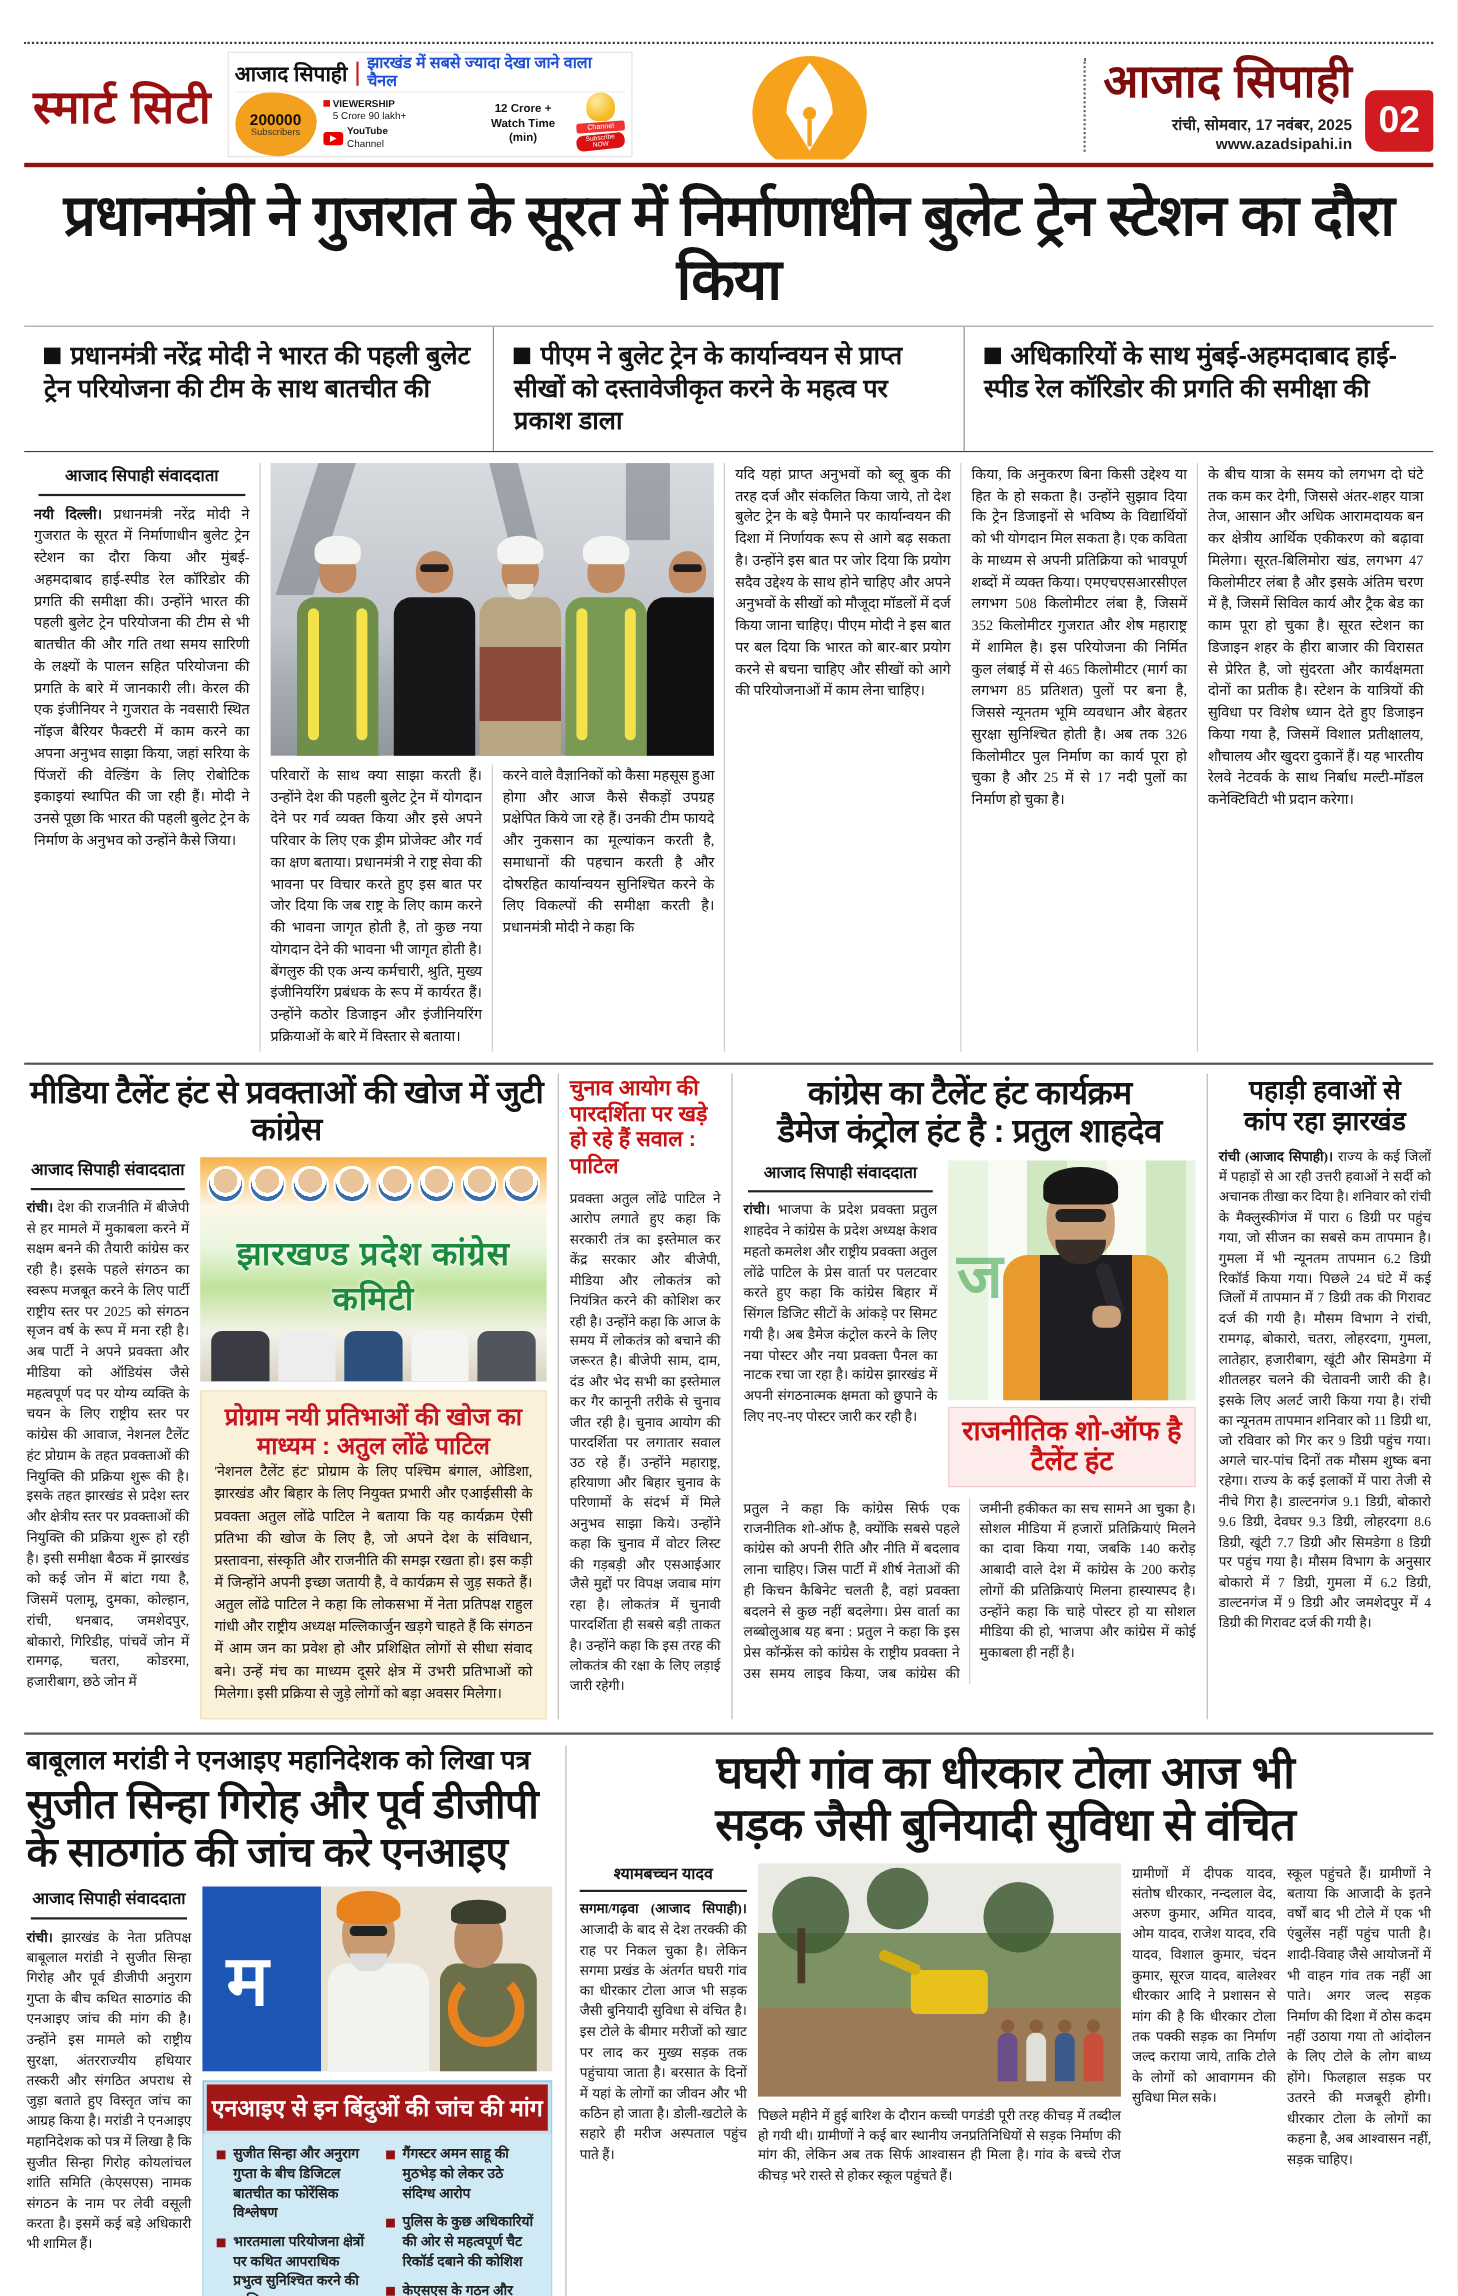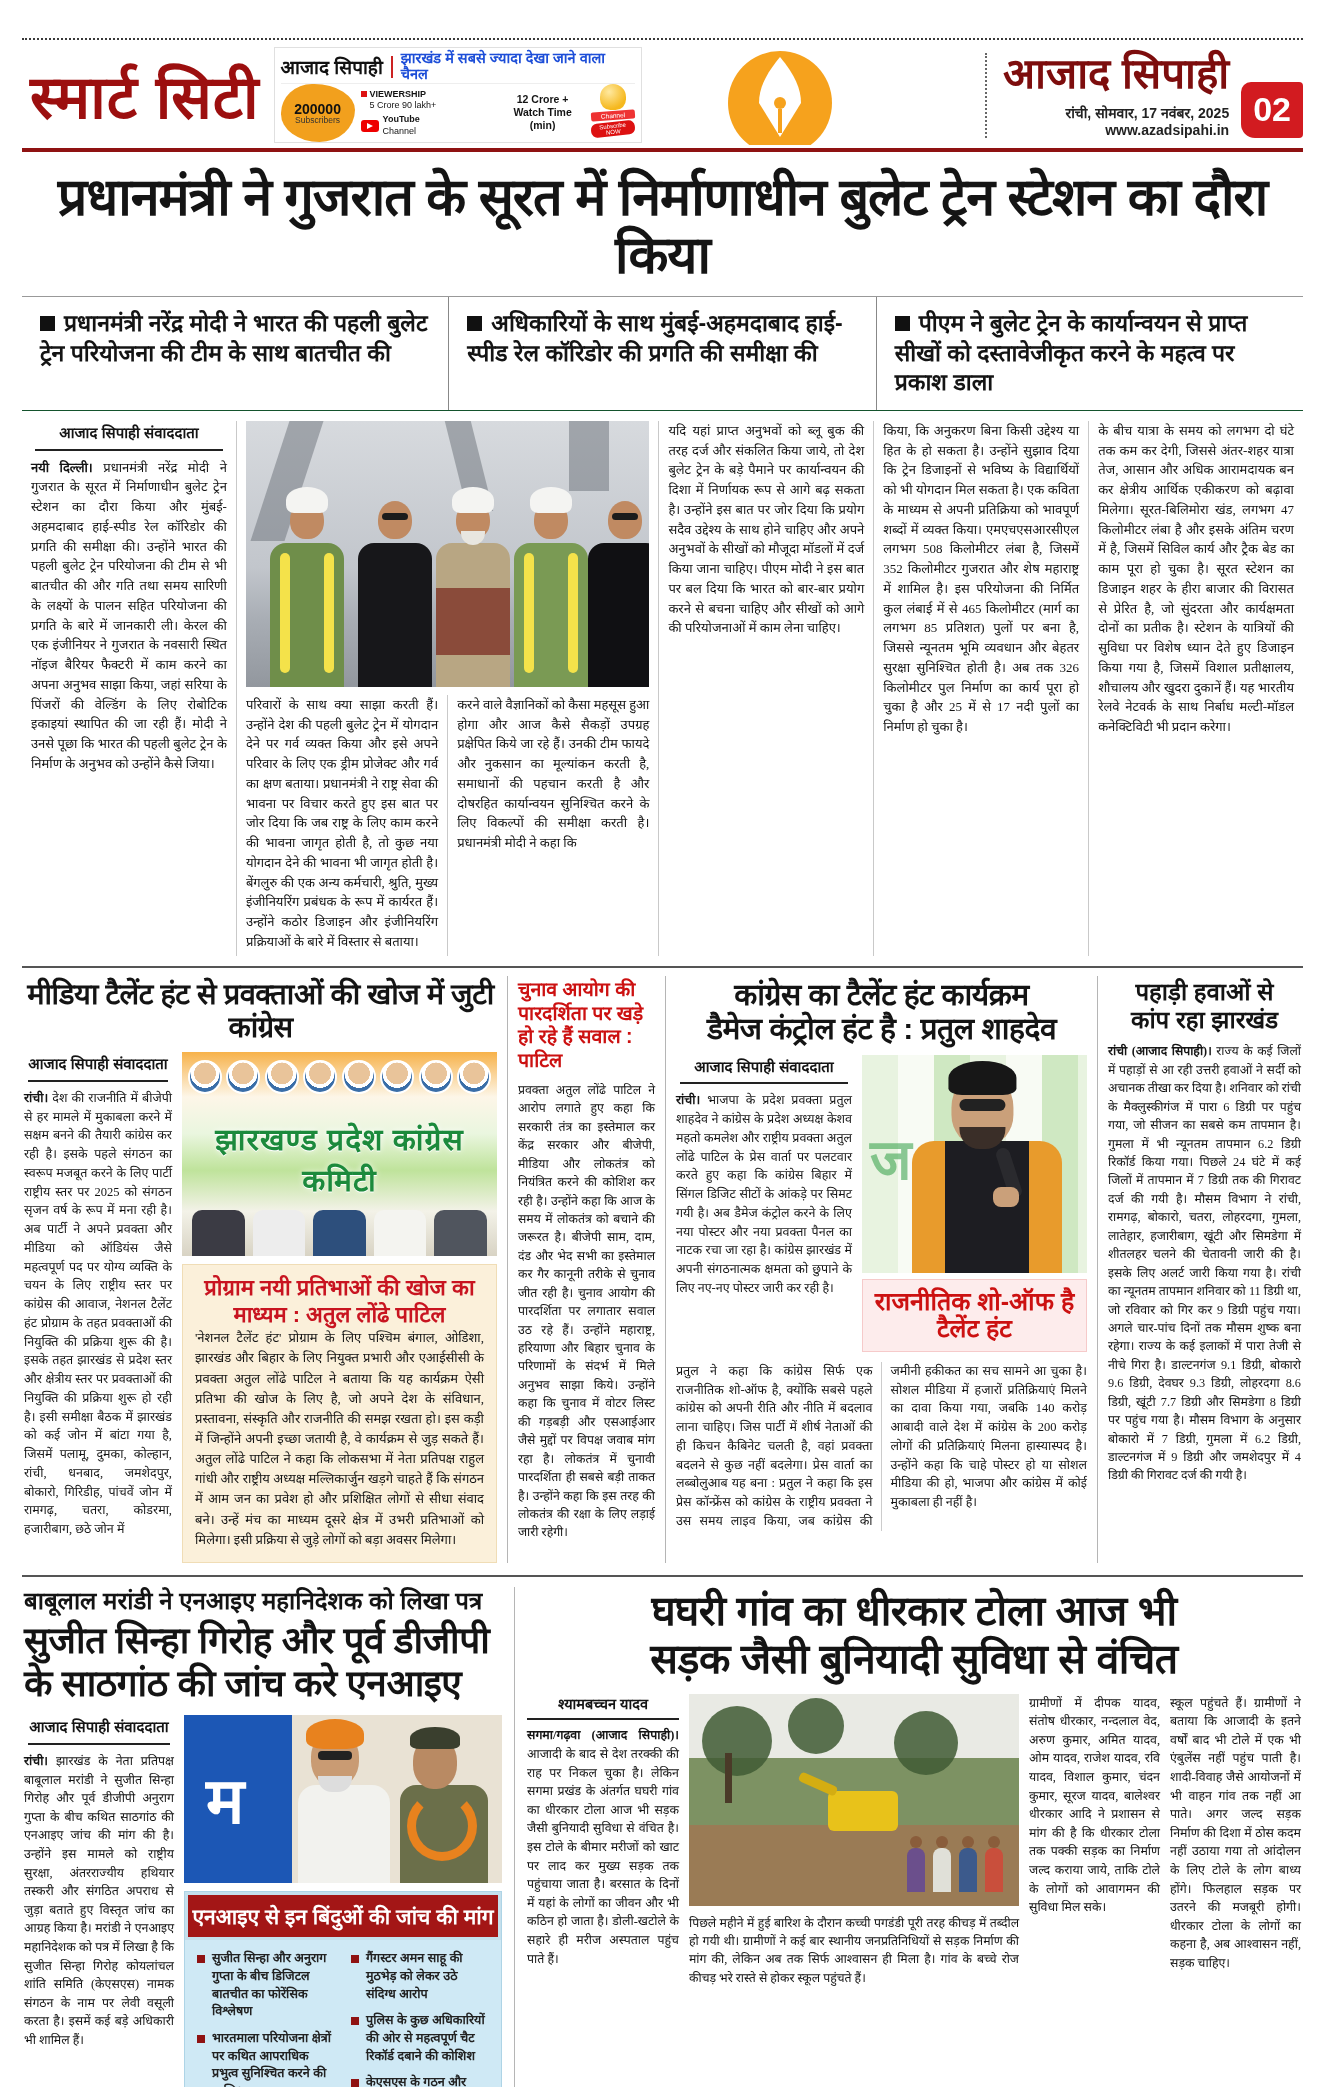--- a/index.html
+++ b/index.html
@@ -4,21 +4,21 @@
 <style>
   html,body{margin:0;padding:0;background:#e9e9e9;}
   .page{width:1325px;min-height:2087px;margin:0 auto;background:#ffffff;
         font-family:"Liberation Serif",serif;color:#141414;box-sizing:border-box;
         padding:12px 22px 26px;position:relative;}
   [data-name]{box-sizing:border-box;}
 
   
   .top-dotted{border-top:2px dotted #3a3a3a;margin:26px 0 0;}
   .hdr{display:flex;align-items:center;height:104px;gap:14px;padding-top:6px;}
-  .smart{font-family:"Liberation Sans",sans-serif;font-weight:800;font-size:60px;
+  .smart{font-family:"Liberation Sans",sans-serif;font-weight:800;font-size:42px;
          color:#9c0f0f;letter-spacing:1px;white-space:nowrap;padding-left:8px;}
   .adbox{width:368px;height:96px;border:1px solid #e0e0e0;display:flex;flex-direction:column;
          font-family:"Liberation Sans",sans-serif;padding:3px 6px;flex:none;}
   .adtop{display:flex;align-items:center;gap:8px;border-bottom:1px solid #eee;}
   .adbrand{font-weight:800;font-size:19px;color:#111;white-space:nowrap;}
   .adsep{width:2px;height:22px;background:#c22;}
   .adtag{font-weight:700;font-size:14.5px;color:#1d4ed8;line-height:1.1;}
   .admain{display:flex;flex:1;align-items:center;gap:6px;}
   .map{width:74px;height:58px;background:#f2a01d;border-radius:42% 55% 48% 52%/50% 45% 55% 48%;
        display:flex;flex-direction:column;align-items:center;justify-content:center;flex:none;}
@@ -252,22 +252,22 @@
       <div class="pgnum" data-name="page-number-badge">02</div>
     </div>
   </header>
   <div class="rule-red" data-name="header-rule"></div>
 
   <section data-name="lead-story">
     <h1 class="h-lead" data-name="lead-headline">प्रधानमंत्री ने गुजरात के सूरत में निर्माणाधीन बुलेट ट्रेन स्टेशन का दौरा किया</h1>
 
     <div class="bullets" data-name="lead-subheads">
       <div class="bullet" data-name="lead-subhead-1"><span class="sq" data-name="bullet-square-icon"></span><span data-name="lead-subhead-1-text">प्रधानमंत्री नरेंद्र मोदी ने भारत की पहली बुलेट ट्रेन परियोजना की टीम के साथ बातचीत की</span></div>
+      <div class="bullet" data-name="lead-subhead-2"><span class="sq" data-name="bullet-square-icon"></span><span data-name="lead-subhead-2-text">पीएम ने बुलेट ट्रेन के कार्यान्वयन से प्राप्त सीखों को दस्तावेजीकृत करने के महत्व पर प्रकाश डाला</span></div>
       <div class="bullet" data-name="lead-subhead-3"><span class="sq" data-name="bullet-square-icon"></span><span data-name="lead-subhead-3-text">अधिकारियों के साथ मुंबई-अहमदाबाद हाई-स्पीड रेल कॉरिडोर की प्रगति की समीक्षा की</span></div>
-      <div class="bullet" data-name="lead-subhead-2"><span class="sq" data-name="bullet-square-icon"></span><span data-name="lead-subhead-2-text">पीएम ने बुलेट ट्रेन के कार्यान्वयन से प्राप्त सीखों को दस्तावेजीकृत करने के महत्व पर प्रकाश डाला</span></div>
     </div>
 
     <div class="cols" data-name="lead-body-columns">
       <div class="col" data-name="lead-col-1">
         <div class="byline" data-name="lead-byline">आजाद सिपाही संवाददाता</div>
         <span class="dl" data-name="lead-dateline">नयी दिल्ली।</span>
         <span data-name="lead-col-1-text">प्रधानमंत्री नरेंद्र मोदी ने गुजरात के सूरत में निर्माणाधीन बुलेट ट्रेन स्टेशन का दौरा किया और मुंबई-अहमदाबाद हाई-स्पीड रेल कॉरिडोर की प्रगति की समीक्षा की। उन्होंने भारत की पहली बुलेट ट्रेन परियोजना की टीम से भी बातचीत की और गति तथा समय सारिणी के लक्ष्यों के पालन सहित परियोजना की प्रगति के बारे में जानकारी ली। केरल की एक इंजीनियर ने गुजरात के नवसारी स्थित नॉइज बैरियर फैक्टरी में काम करने का अपना अनुभव साझा किया, जहां सरिया के पिंजरों की वेल्डिंग के लिए रोबोटिक इकाइयां स्थापित की जा रही हैं। मोदी ने उनसे पूछा कि भारत की पहली बुलेट ट्रेन के निर्माण के अनुभव को उन्होंने कैसे जिया।</span>
       </div>
 
       <div class="midwrap" data-name="lead-photo-columns">

